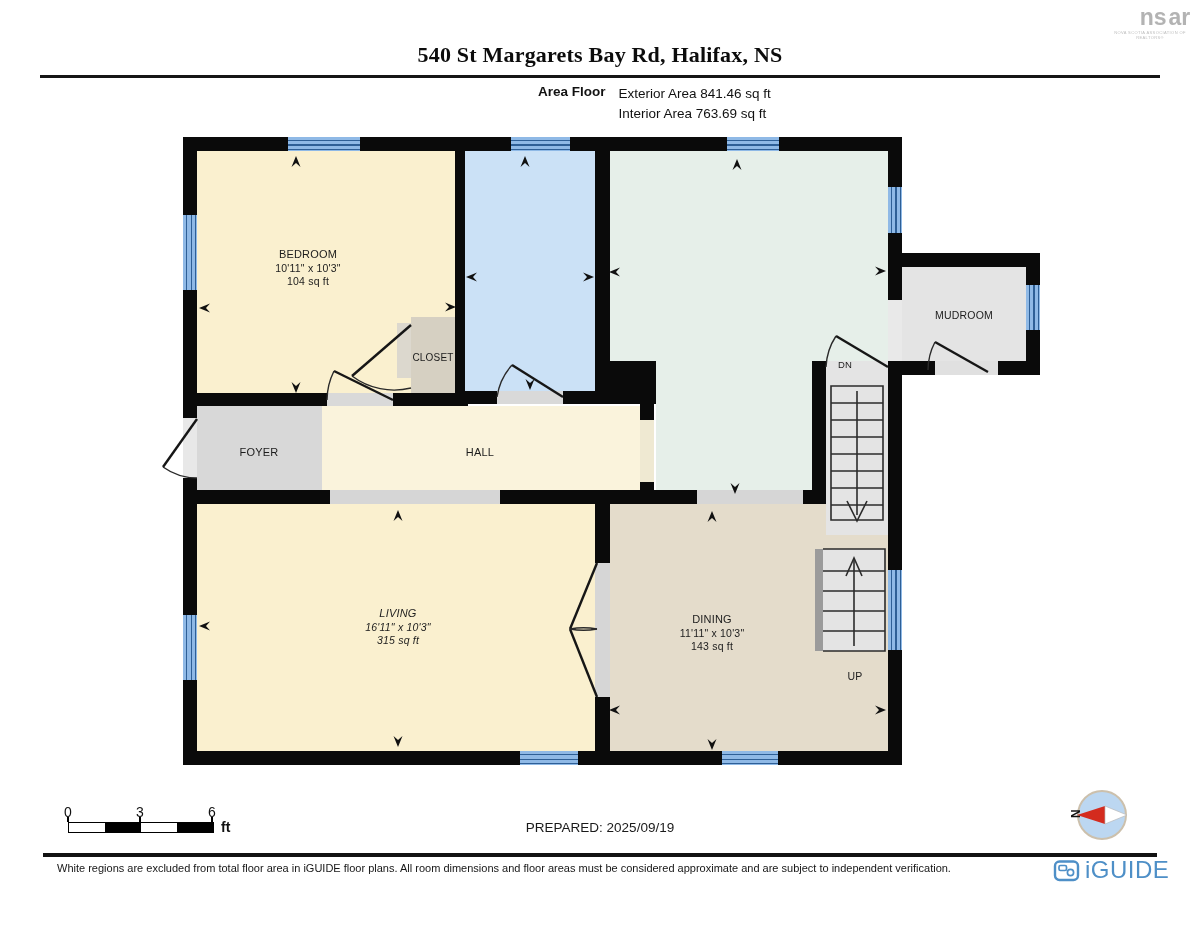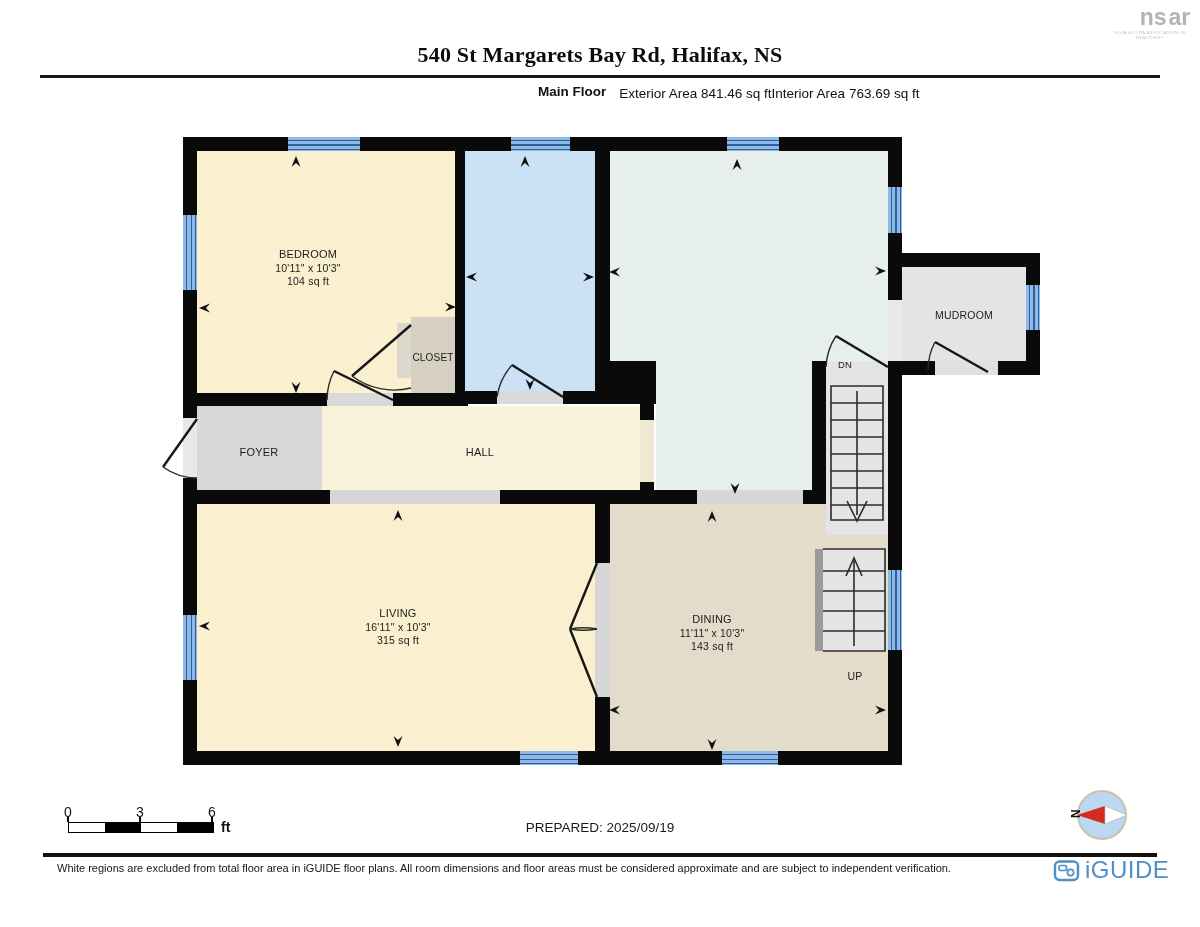--- a/index.html
+++ b/index.html
@@ -5,21 +5,21 @@
   html,body{margin:0;padding:0;background:#fff;}
   .page{position:relative;width:1200px;height:927px;background:#fff;overflow:hidden;
         font-family:"Liberation Sans",sans-serif;color:#111;}
   .abs{position:absolute;}
   
   .title{position:absolute;left:0;right:0;top:42px;text-align:center;
          font-size:22px;font-weight:bold;letter-spacing:.2px;color:#0c0c0c;font-family:Liberation Serif, serif;}
   .title-rule{position:absolute;left:40px;top:75px;width:1120px;height:3px;background:#151515;}
   .floor-info{position:absolute;left:538px;top:84px;display:flex;gap:13px;font-size:13.5px;}
   .floor-info .fl-label{font-weight:bold;white-space:nowrap;}
-  .floor-info .fl-values{display:flex;flex-direction:row;line-height:20px;white-space:nowrap;}
+  .floor-info .fl-values{display:flex;flex-direction:column;line-height:20px;white-space:nowrap;}
   .nsar{position:absolute;right:10px;top:6px;width:80px;text-align:center;}
   .nsar-word{display:flex;align-items:center;justify-content:center;gap:1px;
              font-weight:bold;font-size:23px;line-height:22px;color:#b3b3b3;margin-left:30px;}
   .nsar-cap{font-size:4px;color:#bdbdbd;letter-spacing:.4px;margin-top:2px;line-height:5px;}
   
   .wall{position:absolute;background:#0a0a0a;}
   .fill{position:absolute;}
   .win-h{position:absolute;background:#8fb9e6;
          background-image:repeating-linear-gradient(to bottom,transparent 0,transparent 3.1px,#2e5f96 3.1px,#2e5f96 4.4px);}
   .win-v{position:absolute;background:#8fb9e6;
@@ -58,21 +58,21 @@
       <svg width="17" height="20" viewBox="0 0 17 20">
         <path d="M1,19 L8.5,4 L16,19" stroke="#b3b3b3" stroke-width="3" fill="none"></path>
         <rect x="11.5" y="5" width="3" height="5" fill="#b3b3b3"></rect>
       </svg>
       <span>ar</span>
     </div>
     <div class="nsar-cap">NOVA SCOTIA ASSOCIATION OF REALTORS®</div>
   </div>
   <div class="title-rule"></div>
   <div class="floor-info">
-    <span class="fl-label">Main Floor</span>
+    <span class="fl-label">Area Floor</span>
     <span class="fl-values">
       <span>Exterior Area 841.46 sq ft</span>
       <span>Interior Area 763.69 sq ft</span>
     </span>
   </div>
 
   <div class="wall" style="left:183px;top:137px;width:719px;height:14px;"></div>
   <div class="wall" style="left:183px;top:137px;width:14px;height:628px;"></div>
   <div class="wall" style="left:183px;top:751px;width:719px;height:14px;"></div>
   <div class="wall" style="left:888px;top:137px;width:14px;height:163px;"></div>
@@ -151,21 +151,21 @@
   </div>
   <div class="rlabel" style="left:403px;top:351px;width:60px;font-size:10px;">
     <span class="rname">CLOSET</span>
   </div>
   <div class="rlabel" style="left:209px;top:446px;width:100px;">
     <span class="rname">FOYER</span>
   </div>
   <div class="rlabel" style="left:430px;top:446px;width:100px;">
     <span class="rname">HALL</span>
   </div>
-  <div class="rlabel" style="left:298px;top:607px;width:200px;">
+  <div class="rlabel" style="left:298px;top:607px;width:200px;font-style:italic;">
     <span class="rname">LIVING</span>
     <span class="dims">16'11" x 10'3"</span>
     <span class="area">315 sq ft</span>
   </div>
   <div class="rlabel" style="left:612px;top:613px;width:200px;">
     <span class="rname">DINING</span>
     <span class="dims">11'11" x 10'3"</span>
     <span class="area">143 sq ft</span>
   </div>
   <div class="rlabel" style="left:827px;top:358px;width:36px;font-size:9.5px;">

